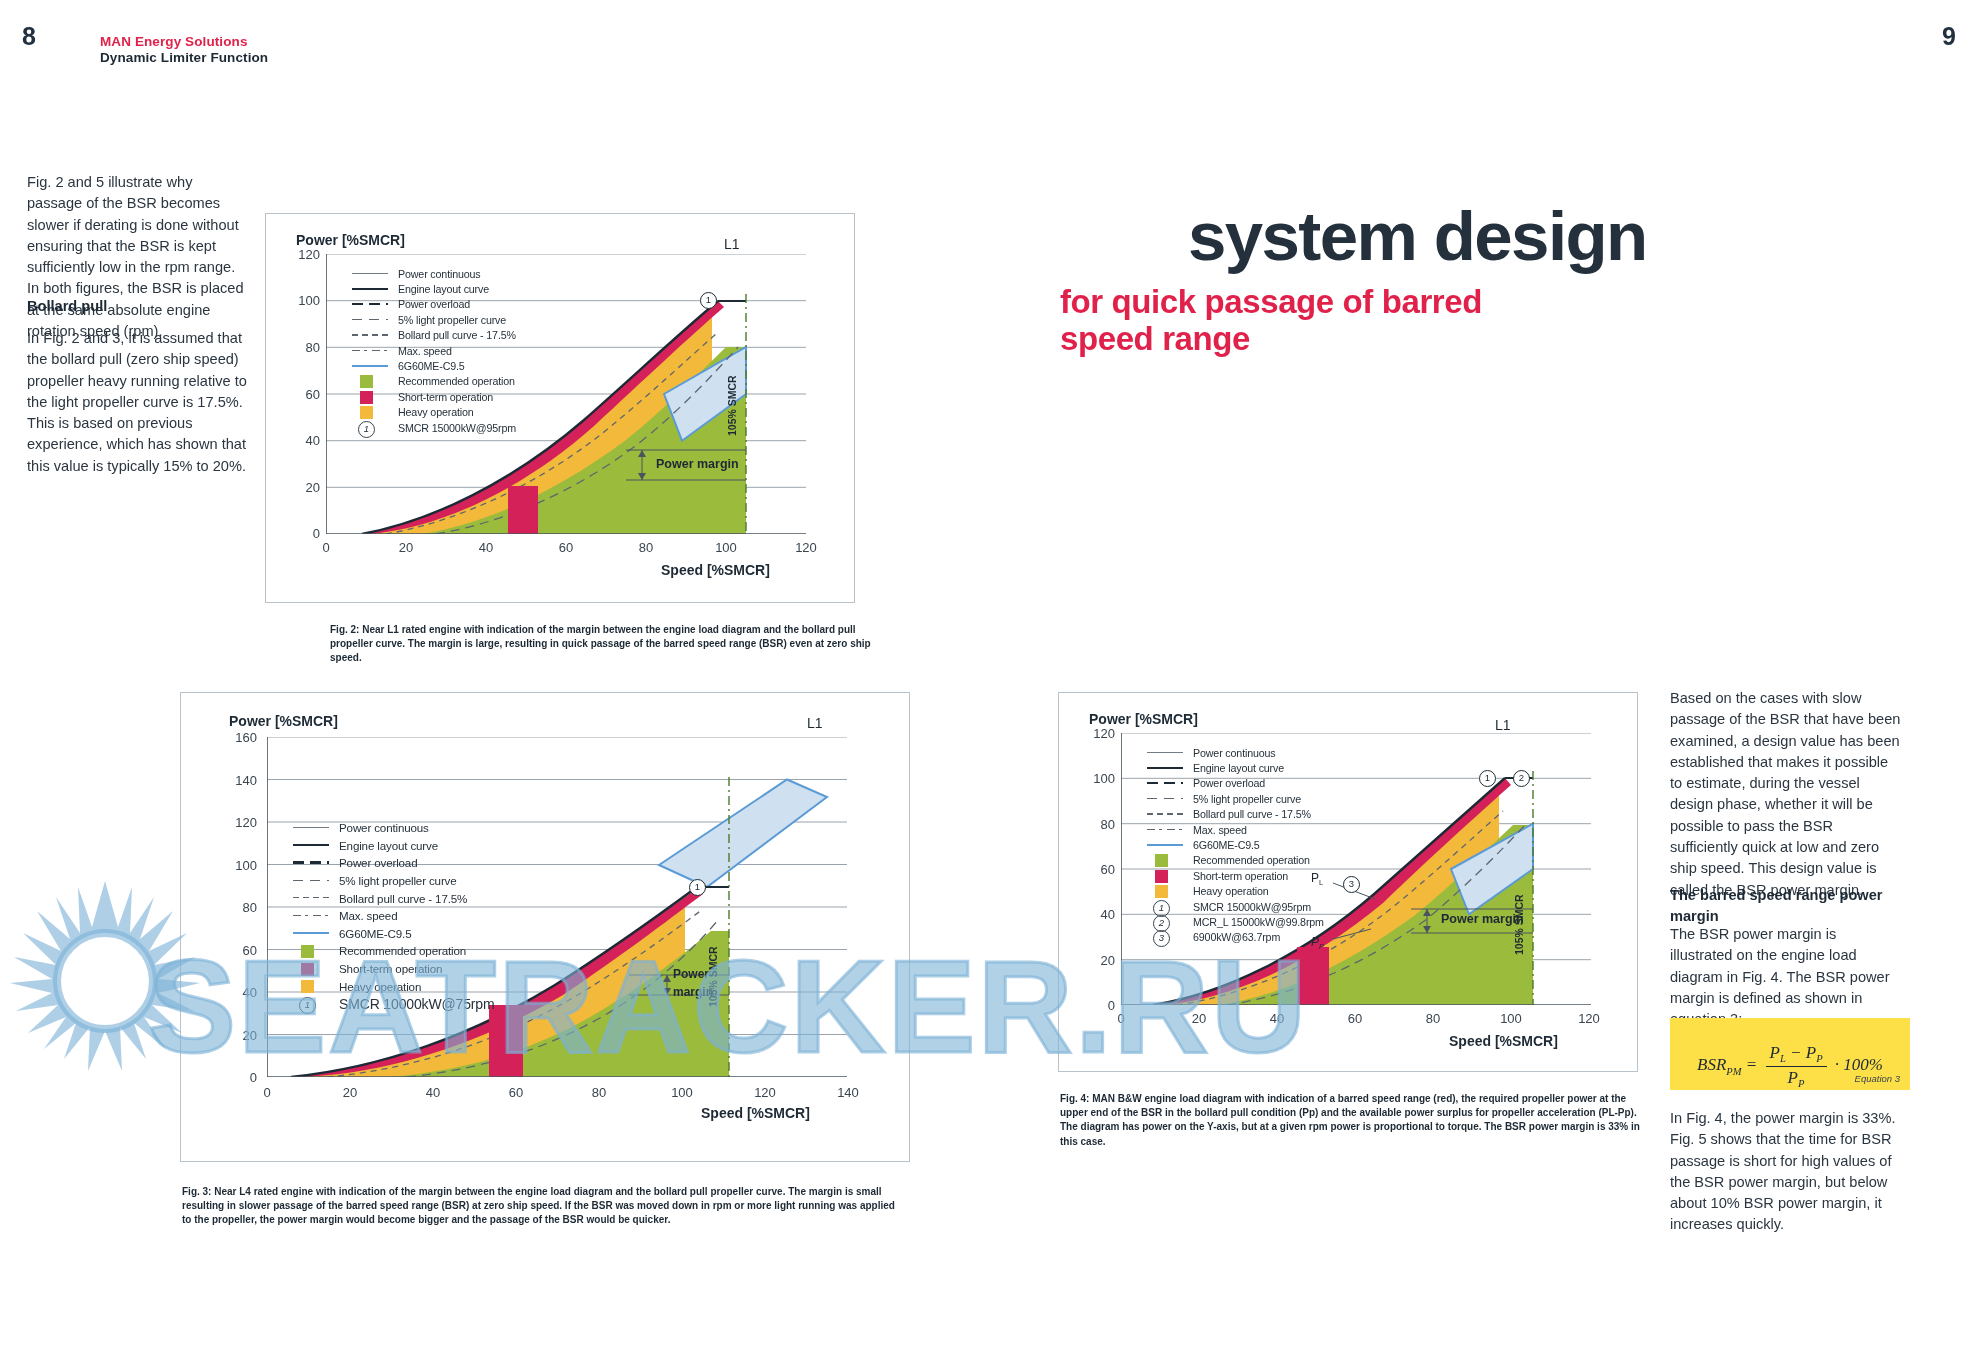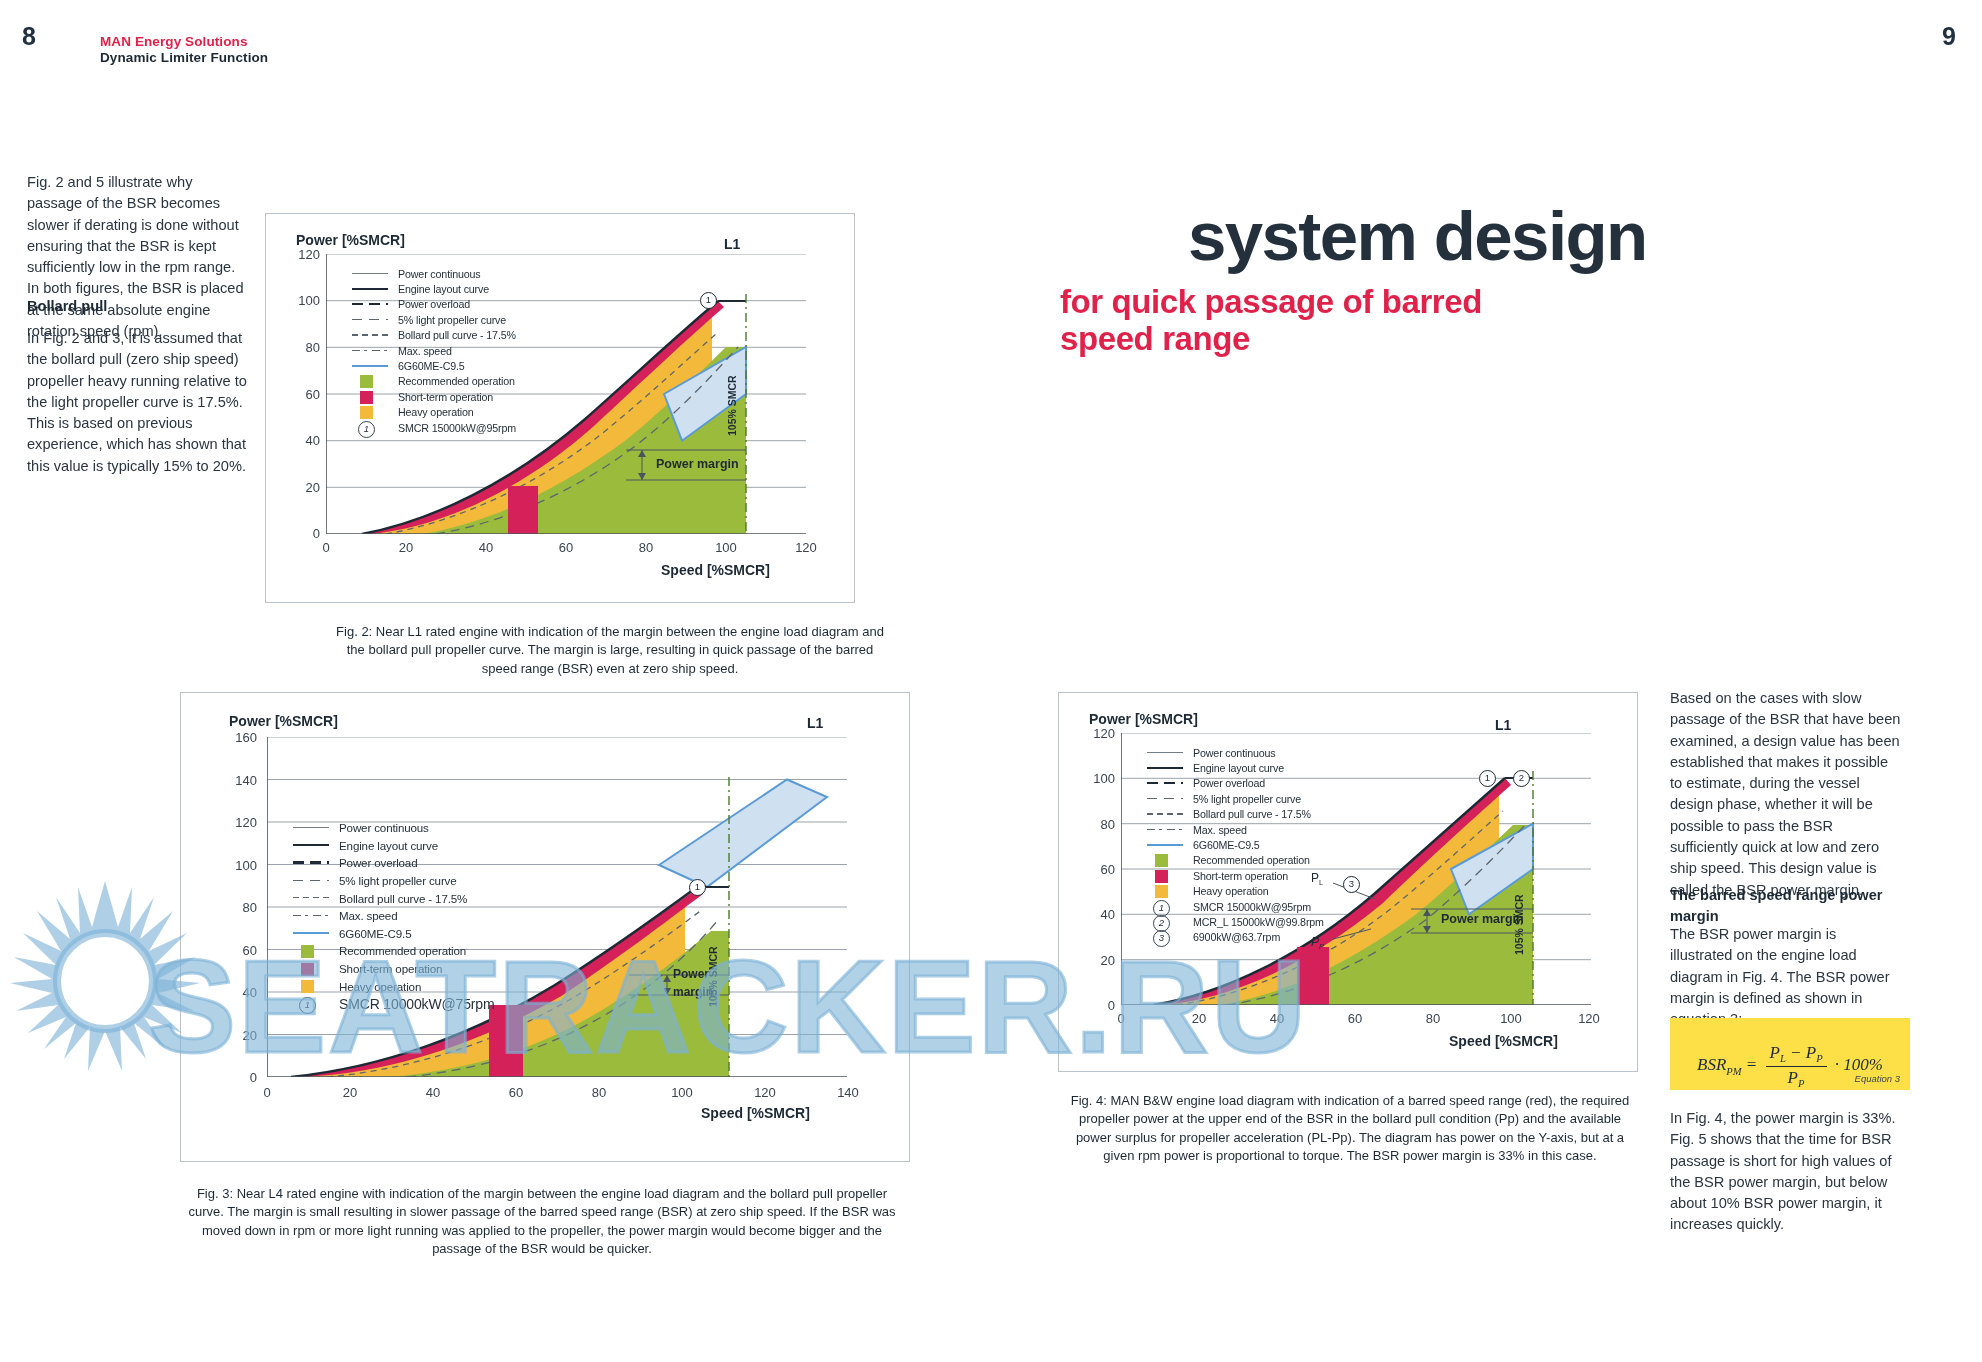--- a/index.html
+++ b/index.html
@@ -10,21 +10,21 @@
   .folio{position:absolute;font-weight:bold;font-size:25px;color:#223040;}
   .folio-left{left:22px;top:22px;}
   .folio-right{right:26px;top:22px;}
   .runhead{position:absolute;left:100px;top:34px;line-height:1.22;}
   .runhead .brand{color:#e0224b;font-weight:bold;font-size:13.5px;letter-spacing:.1px;}
   .runhead .doc{color:#1d2a35;font-weight:bold;font-size:13.5px;letter-spacing:.1px;}
 
   
   .bodytext{position:absolute;font-size:14.6px;line-height:1.46;color:#2a3540;}
   .subhead{font-weight:bold;color:#1d2a35;}
-  .caption{position:absolute;font-size:13px;line-height:1.42;font-weight:normal;color:#1d2a35;text-align:center;}
+  .caption{position:absolute;font-size:10px;line-height:1.42;font-weight:bold;color:#1d2a35;}
 
   
   .headline{position:absolute;left:1060px;top:205px;width:760px;}
   .headline h1{margin:0;font-size:69px;line-height:.92;letter-spacing:-1.6px;
        font-weight:bold;color:#24313d;}
   .headline h1 .l2{display:block;padding-left:128px;}
   .headline h2{margin:16px 0 0 0;font-size:33px;line-height:1.12;
        font-weight:bold;color:#e0224b;letter-spacing:-.4px;}
 
   
@@ -53,21 +53,21 @@
   .k-blue{position:absolute;top:4.5px;left:2px;right:2px;height:2px;background:#5b9bd5;}
   .k-sw{position:absolute;left:10px;top:0px;width:13px;height:13px;}
   .k-num{position:absolute;left:8px;top:-1px;width:15px;height:15px;border:1.1px solid #3a4550;
       border-radius:50%;font-size:9.5px;line-height:14px;text-align:center;color:#1d2a35;}
   .vlabel{position:absolute;font-size:10.5px;color:#1d2a35;font-weight:bold;
       transform:rotate(-90deg);transform-origin:left bottom;white-space:nowrap;}
   .pmlabel{position:absolute;font-size:12.5px;font-weight:bold;color:#1d2a35;white-space:nowrap;}
   .anno{position:absolute;font-size:12px;color:#1d2a35;}
   .ptnum{position:absolute;width:15px;height:15px;border:1.2px solid #1d2a35;border-radius:50%;
       background:#fff;font-size:9.5px;line-height:13px;text-align:center;color:#1d2a35;z-index:9;}
-  .l1lab{position:absolute;font-size:14px;font-weight:bold;color:#1d2a35;}
+  .l1lab{position:absolute;font-size:14px;font-weight:normal;color:#1d2a35;}
 
   
   .eqbox{position:absolute;background:#fde047;}
   .eqbox .eq{position:absolute;left:0;right:0;top:24px;text-align:center;
       font-family:"Liberation Serif",serif;font-size:17px;font-style:italic;color:#1d2a35;}
   .eqbox .eqno{position:absolute;right:10px;bottom:6px;font-size:9.5px;font-style:italic;color:#3a4550;}
   .frac{display:inline-block;vertical-align:middle;text-align:center;margin:0 4px;}
   .frac .num{display:block;padding:0 4px;border-bottom:1px solid #1d2a35;line-height:1.25;}
   .frac .den{display:block;line-height:1.3;}
   sub{font-size:.62em;}

